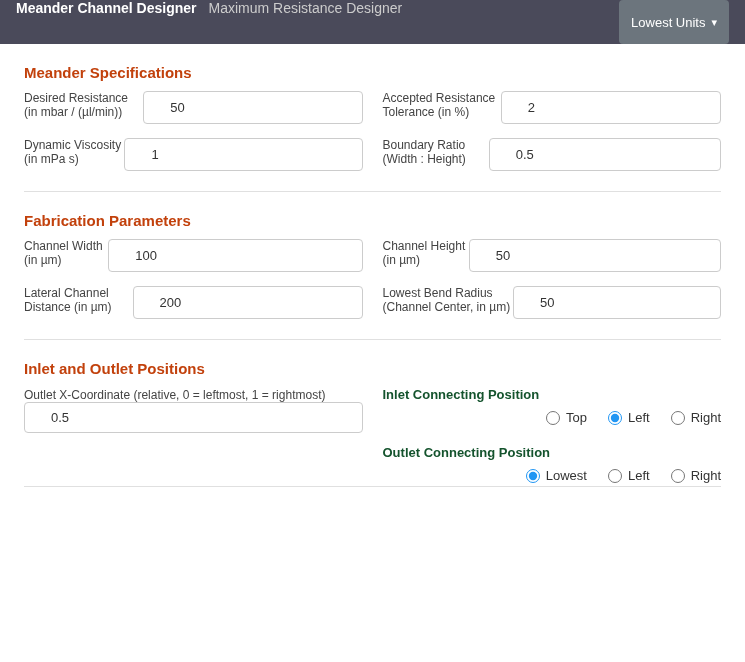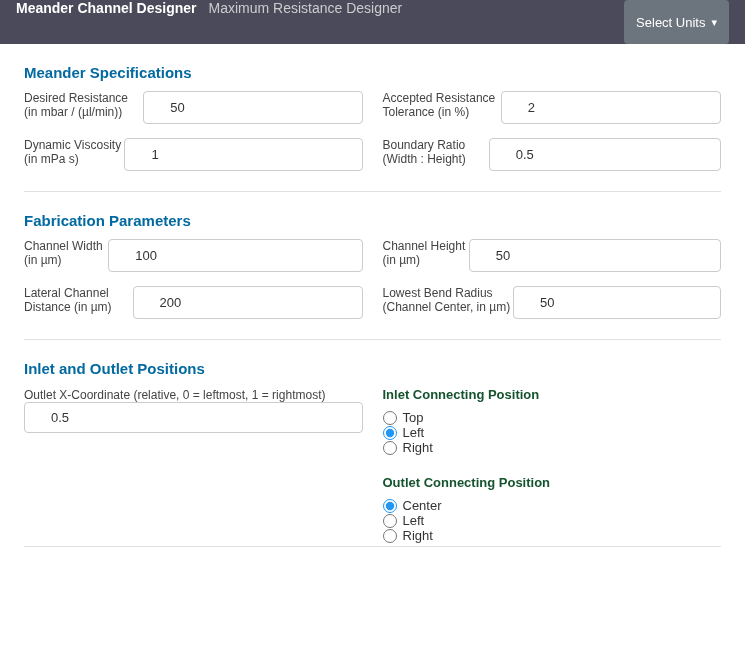--- a/index.html
+++ b/index.html
@@ -53,21 +53,21 @@
     }
 
     
     .section {
       margin-bottom: 20px;
     }
     .section-title {
       font-size: 15px;
       font-weight: 700;
       margin-bottom: 10px;
-      color: #0369a1;
+      color: #c2410c;
     }
     .section-divider {
       border: none;
       border-top: 1px solid #e0e0e0;
       margin-bottom: 20px;
     }
 
     
     .form-row {
       display: flex;
@@ -114,22 +114,22 @@
       flex: 1;
     }
     .connecting-position-title {
       font-size: 13px;
       font-weight: 700;
       margin-bottom: 8px;
       color: #14532d;
     }
     .radio-group {
       display: flex;
-      flex-direction: column;
-      gap: 0;
+      flex-direction: row;
+      gap: 21px;
       justify-content: flex-end;
     }
     .radio-item {
       display: flex;
       align-items: center;
       gap: 6px;
       font-size: 13px;
     }
     .radio-item input[type="radio"] {
       accent-color: #2196F3;
@@ -139,21 +139,21 @@
     .x-coord-block {
       margin-bottom: 14px;
     }
   </style>
 </head>
 <body>
 
 <div class="header">
   <span class="header-title-main">Meander Channel Designer</span>
   <span class="header-title-sub">Maximum Resistance Designer</span>
-  <button class="select-units-btn">Select Units</button>
+  <button class="select-units-btn">Lowest Units</button>
 </div>
 
 <div class="main">
 
   <div class="section">
     <div class="section-title">Meander Specifications</div>
     <div class="form-row">
       <div class="form-group">
         <label class="form-label">Desired Resistance (in mbar / (µl/min))</label>
         <input class="form-input" type="text" value="50" style="">
@@ -230,21 +230,21 @@
             <label class="radio-item">
               <input type="radio" name="inlet-position" value="Right" style="">
               <span>Right</span>
             </label>
           </div>
 
           <div class="connecting-position-title" style="margin-top: 20px;">Outlet Connecting Position</div>
           <div class="radio-group">
             <label class="radio-item">
               <input type="radio" name="outlet-position" value="Bottom" checked="" style="">
-              <span>Center</span>
+              <span>Lowest</span>
             </label>
             <label class="radio-item">
               <input type="radio" name="outlet-position" value="Left" style="">
               <span>Left</span>
             </label>
             <label class="radio-item">
               <input type="radio" name="outlet-position" value="Right" style="">
               <span>Right</span>
             </label>
           </div>

